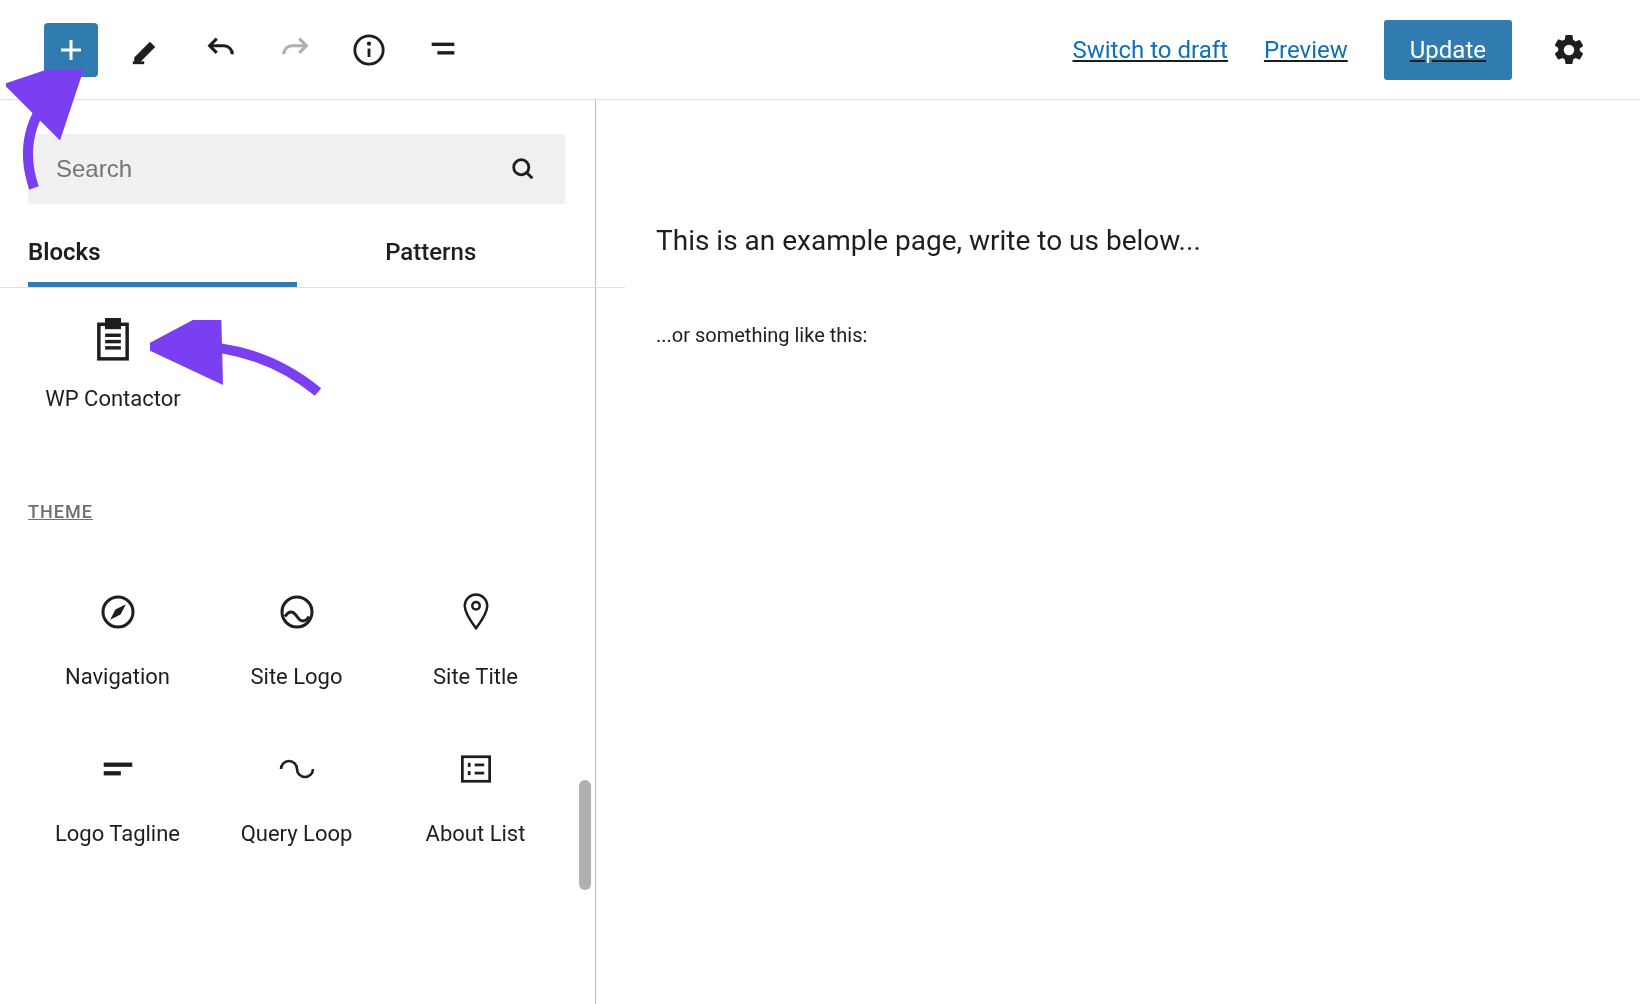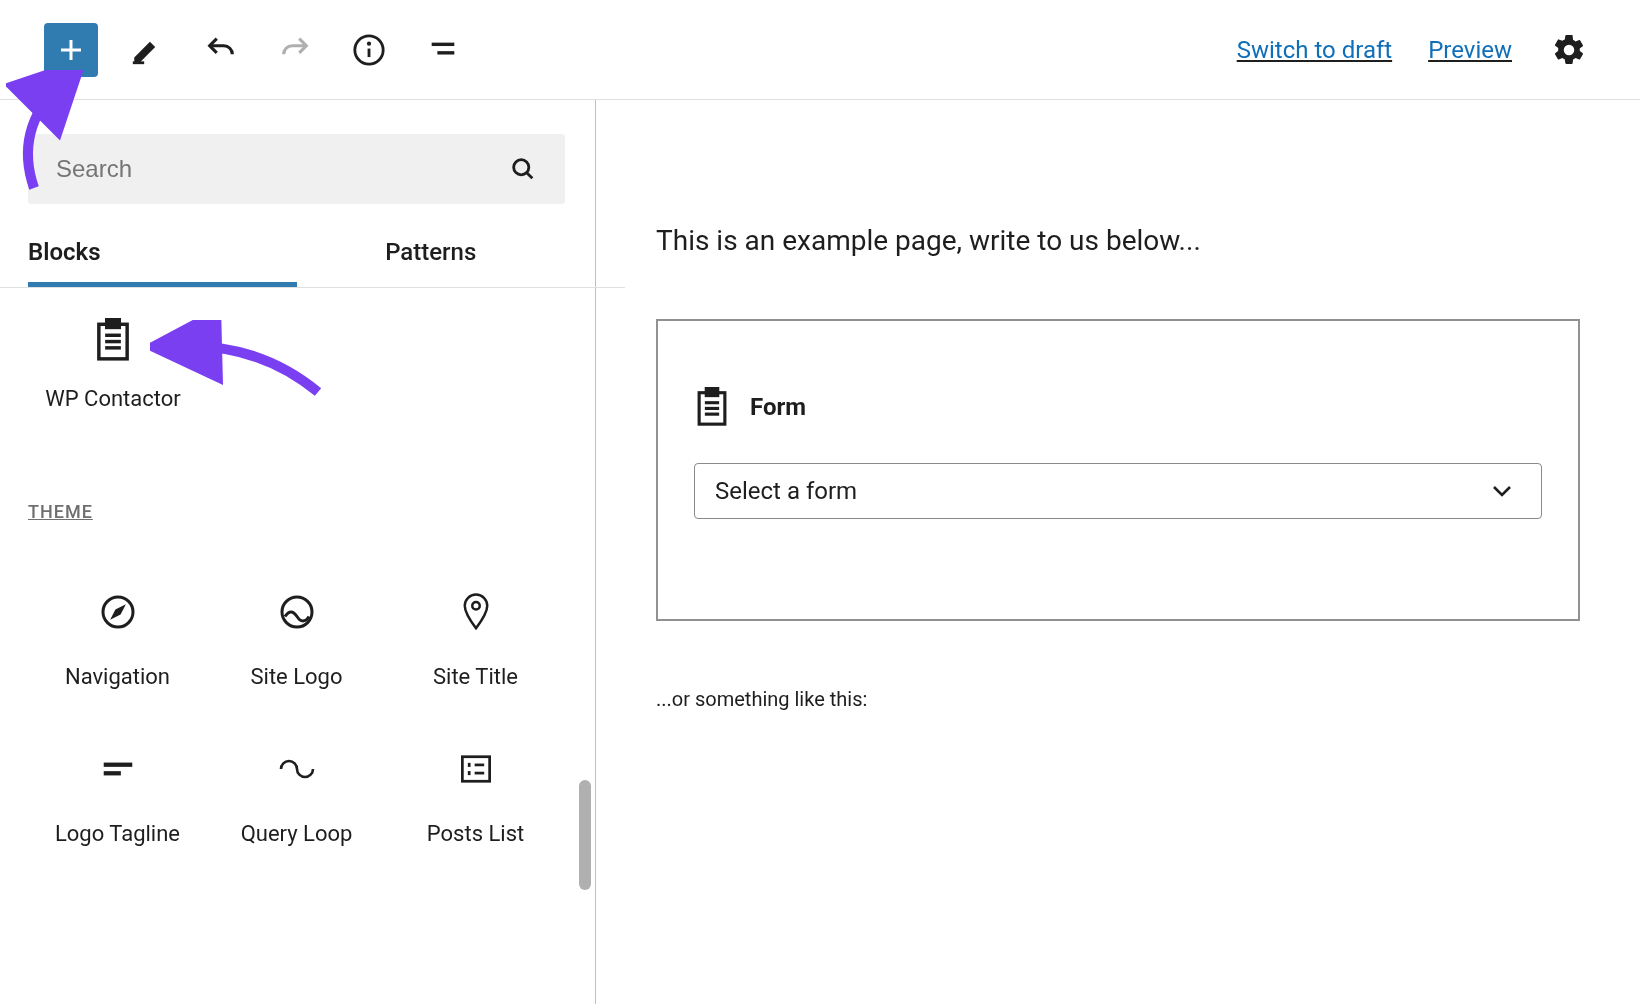--- a/index.html
+++ b/index.html
@@ -93,20 +93,21 @@
     <div class="tb-icon">
       <svg width="34" height="34" viewBox="0 0 24 24" fill="none" stroke="#1e1e1e" stroke-width="2.4">
           <line x1="4" y1="8" x2="20" y2="8"></line>
           <line x1="8" y1="14" x2="20" y2="14"></line>
         </svg>
     </div>
   </div>
   <div class="topbar-right">
     <span class="link-btn">Switch to draft</span>
     <span class="link-btn">Preview</span>
+    <span class="update-btn">Update</span>
     <div class="settings-icon">
       <svg width="36" height="36" viewBox="0 0 24 24" fill="#1e1e1e">
           <path d="M19.14 12.94a7.07 7.07 0 0 0 .05-.94 7.07 7.07 0 0 0-.05-.94l2.03-1.58a.5.5 0 0 0 .12-.64l-1.92-3.32a.5.5 0 0 0-.6-.22l-2.39.96a7.03 7.03 0 0 0-1.62-.94l-.36-2.54A.5.5 0 0 0 13.9 2h-3.84a.5.5 0 0 0-.49.42l-.36 2.54c-.58.24-1.12.55-1.62.94l-2.39-.96a.5.5 0 0 0-.6.22L2.68 8.48a.5.5 0 0 0 .12.64l2.03 1.58c-.03.31-.05.63-.05.94s.02.63.05.94l-2.03 1.58a.5.5 0 0 0-.12.64l1.92 3.32c.13.22.39.31.6.22l2.39-.96c.5.39 1.04.7 1.62.94l.36 2.54c.4.24.25.42.49.42h3.84c.24 0 .45-.18.49-.42l.36-2.54c.58-.24 1.12-.55 1.62-.94l2.39.96c.21.09.47 0 .6-.22l1.92-3.32a.5.5 0 0 0-.12-.64l-2.03-1.58zM12 15.5A3.5 3.5 0 1 1 12 8.5a3.5 3.5 0 0 1 0 7z"></path>
         </svg>
     </div>
   </div>
 </div>
 
 <div class="workspace">
   <div class="sidebar">
@@ -188,21 +189,21 @@
         <div class="grid-item">
           <div class="grid-icon">
               <svg width="34" height="30" viewBox="0 0 24 22" fill="none" stroke="#1e1e1e" stroke-width="2">
                 <rect x="2" y="2" width="20" height="18"></rect>
                 <line x1="6" y1="8" x2="8" y2="8" stroke-width="3"></line>
                 <line x1="11" y1="8" x2="18" y2="8"></line>
                 <line x1="6" y1="14" x2="8" y2="14" stroke-width="3"></line>
                 <line x1="11" y1="14" x2="18" y2="14"></line>
               </svg>
             </div>
-          <div class="grid-label">Posts List</div>
+          <div class="grid-label">About List</div>
         </div>
       </div>
     </div>
 
     <div class="scrollbar-thumb"></div>
 
     <svg class="arrow" style="left:6px; top:-30px;" width="90" height="130" viewBox="0 0 90 130">
         <defs>
           <marker id="ah1" markerWidth="10" markerHeight="10" refX="5" refY="5" orient="auto">
             <path d="M1 1 L9 5 L1 9 z" fill="#7b3ff2"></path>
@@ -216,34 +217,16 @@
             <path d="M1 1 L9 5 L1 9 z" fill="#7b3ff2"></path>
           </marker>
         </defs>
         <path d="M168 72 Q 110 24 32 26" fill="none" stroke="#7b3ff2" stroke-width="10" marker-end="url(#ah2)"></path>
       </svg>
   </div>
 
   <div class="canvas">
     <p class="page-body">This is an example page, write to us below...</p>
 
-    <div class="form-block">
-      <div class="form-block-header">
-        <svg width="36" height="40" viewBox="0 0 24 28" fill="none" stroke="#1e1e1e" stroke-width="2.2">
-            <rect x="3" y="4" width="18" height="22"></rect>
-            <rect x="8" y="1" width="8" height="5" fill="#1e1e1e"></rect>
-            <line x1="7" y1="11" x2="17" y2="11"></line>
-            <line x1="7" y1="15" x2="17" y2="15"></line>
-            <line x1="7" y1="19" x2="17" y2="19"></line>
-          </svg>
-        <span class="form-block-title">Form</span>
-      </div>
-      <div class="form-select">
-        <span>Select a form</span>
-        <svg width="22" height="14" viewBox="0 0 22 14" fill="none" stroke="#1e1e1e" stroke-width="2.6">
-            <polyline points="3,3 11,11 19,3"></polyline>
-          </svg>
-      </div>
-    </div>
 
     <p class="page-body-2">...or something like this:</p>
   </div>
 </div>
 
 </body></html>

